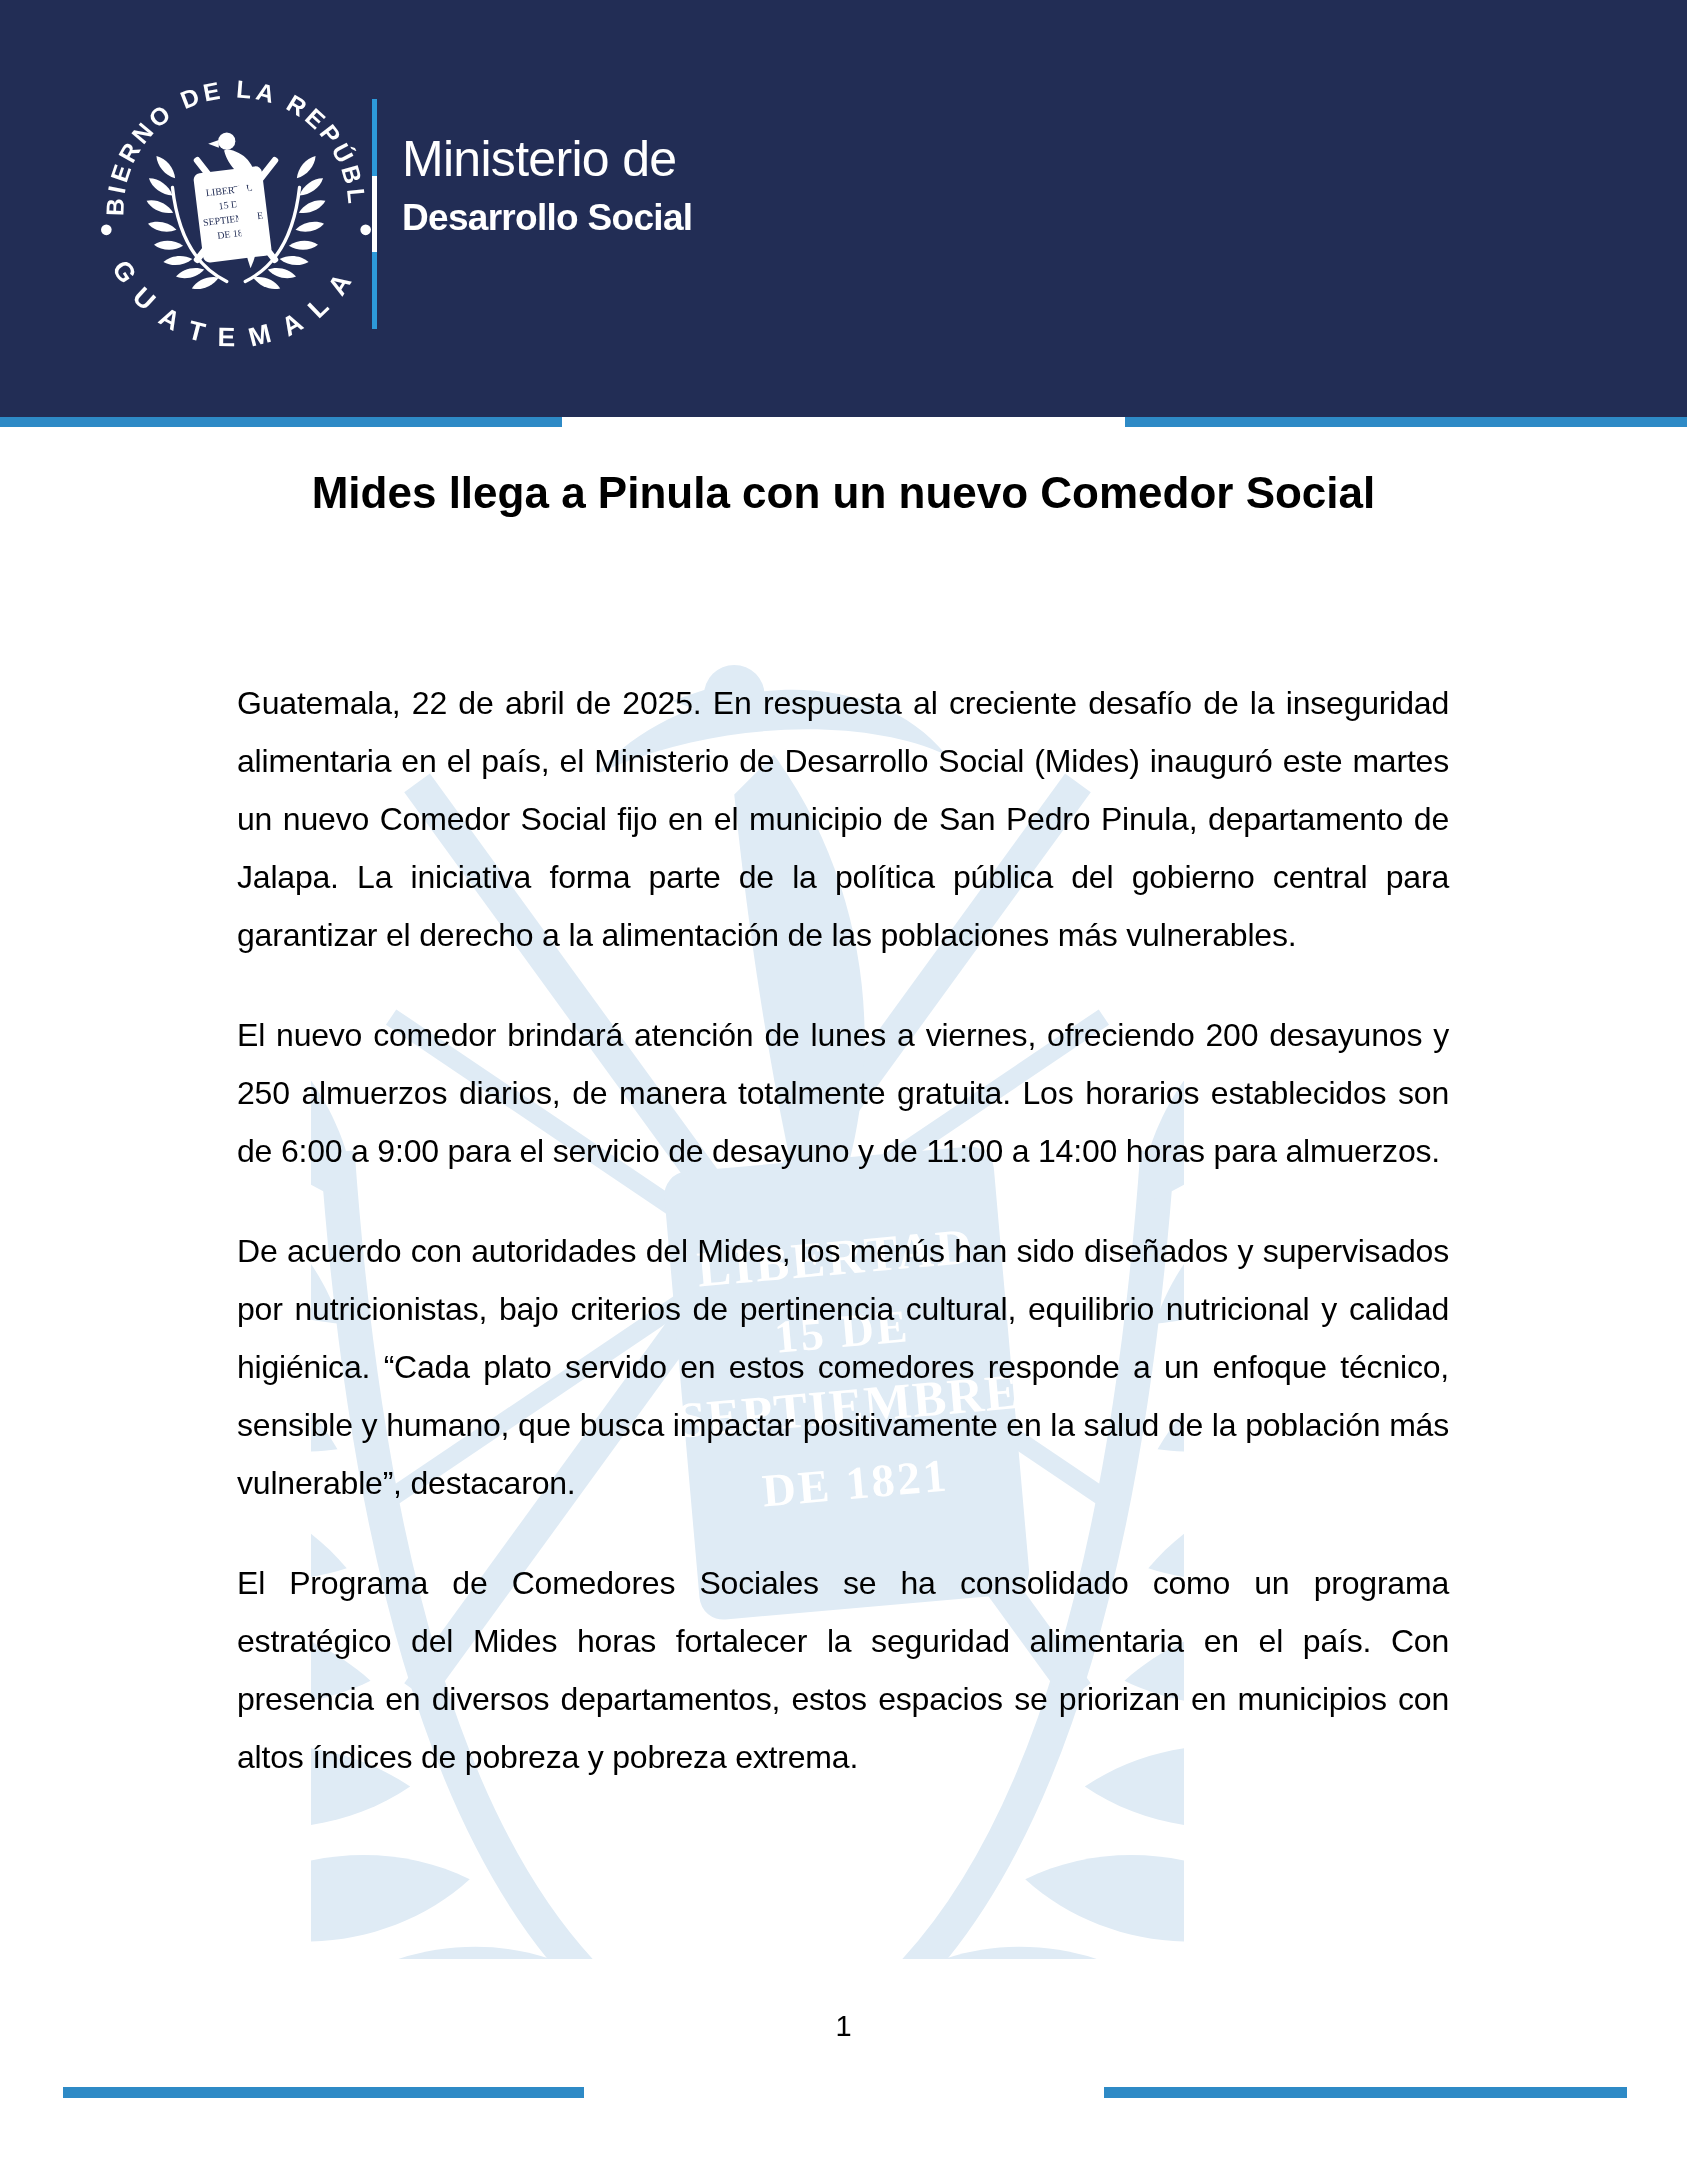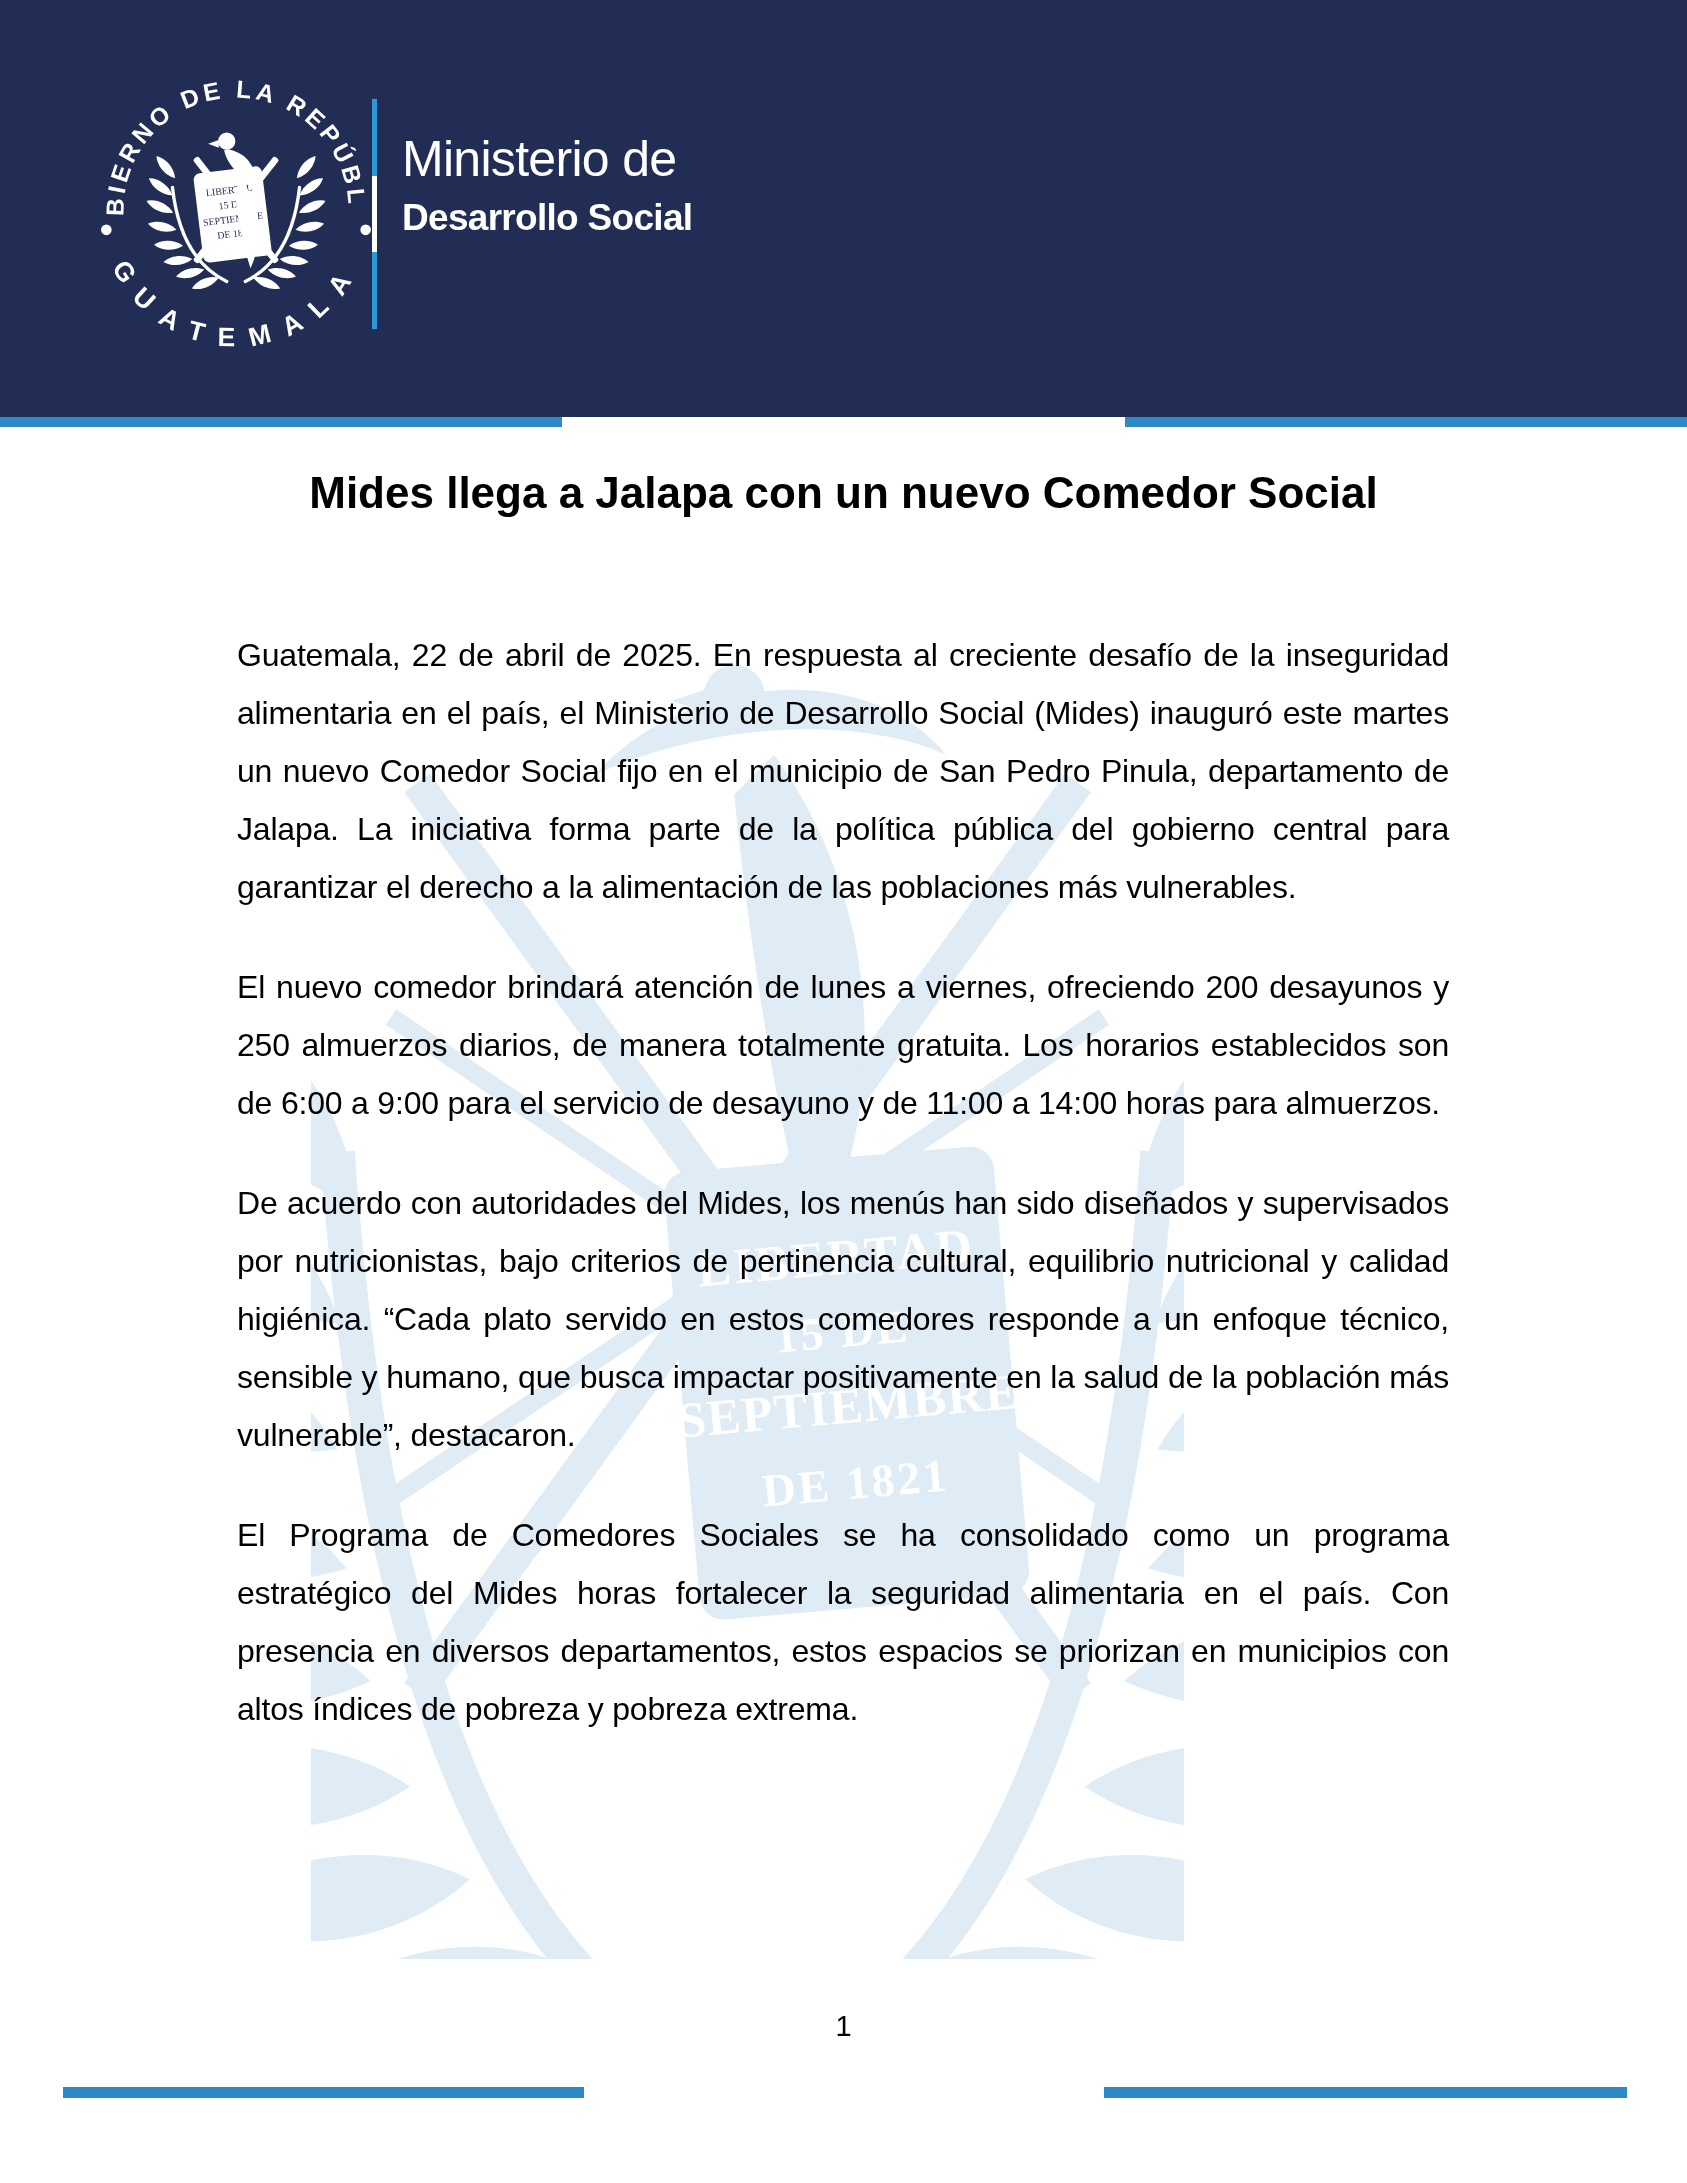--- a/index.html
+++ b/index.html
@@ -29,21 +29,21 @@
   
   .watermark{position:absolute;left:311px;top:556px;width:873px;height:1403px;color:var(--watermark,#DFEBF5);z-index:0;}
   .watermark svg{width:100%;height:100%;}
   .wm-scroll-text{font-family:"Liberation Serif",serif;font-weight:bold;fill:#ffffff;text-anchor:middle;}
 
   
   .content{position:absolute;left:0;top:0;width:1687px;height:2183px;z-index:1;}
   .title{position:absolute;left:238px;top:450px;width:1211px;margin:0;text-align:center;
          font-size:44px;font-weight:bold;line-height:86px;color:#000;}
   .title span{display:block;white-space:nowrap;}
-  .bodytext{position:absolute;left:237px;top:626px;width:1212px;}
+  .bodytext{position:absolute;left:237px;top:674px;width:1212px;}
   .bodytext p{margin:0 0 42px 0;font-size:32px;line-height:58px;letter-spacing:-0.2px;
               text-align:justify;color:#000;}
 
   
   .page-number{position:absolute;left:0;top:2010px;width:1687px;text-align:center;font-size:29px;color:#000;}
   .fbar{position:absolute;top:2087px;height:11.2px;background:var(--accent,#2E8AC6);}
   .fbar.left{left:63px;width:521px;}
   .fbar.right{left:1104px;width:523px;}
 </style>
 </head>
@@ -163,21 +163,21 @@
             <text y="60" font-size="76" letter-spacing="2">SEPTIEMBRE</text>
             <text y="175" font-size="70" letter-spacing="4">DE 1821</text>
           </g>
         </g>
       </g>
     </svg>
   </div>
 
   <main class="content">
     <h1 class="title">
-      <span>Mides llega a Jalapa con un nuevo Comedor Social</span>
+      <span>Mides llega a Pinula con un nuevo Comedor Social</span>
     </h1>
 
     <div class="bodytext">
       <p>Guatemala, 22 de abril de 2025. En respuesta al creciente desafío de la inseguridad alimentaria en el país, el Ministerio de Desarrollo Social (Mides) inauguró este martes un nuevo Comedor Social fijo en el municipio de San Pedro Pinula, departamento de Jalapa. La iniciativa forma parte de la política pública del gobierno central para garantizar el derecho a la alimentación de las poblaciones más vulnerables.</p>
       <p>El nuevo comedor brindará atención de lunes a viernes, ofreciendo 200 desayunos y 250 almuerzos diarios, de manera totalmente gratuita. Los horarios establecidos son de 6:00 a 9:00 para el servicio de desayuno y de 11:00 a 14:00 horas para almuerzos.</p>
       <p>De acuerdo con autoridades del Mides, los menús han sido diseñados y supervisados por nutricionistas, bajo criterios de pertinencia cultural, equilibrio nutricional y calidad higiénica. “Cada plato servido en estos comedores responde a un enfoque técnico, sensible y humano, que busca impactar positivamente en la salud de la población más vulnerable”, destacaron.</p>
       <p>El Programa de Comedores Sociales se ha consolidado como un programa estratégico del Mides horas fortalecer la seguridad alimentaria en el país. Con presencia en diversos departamentos, estos espacios se priorizan en municipios con altos índices de pobreza y pobreza extrema.</p>
     </div>
 
     <div class="page-number">1</div>

